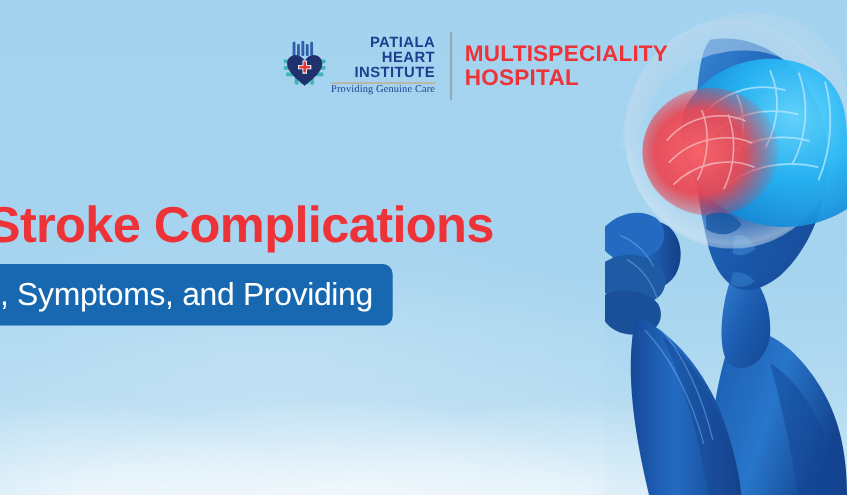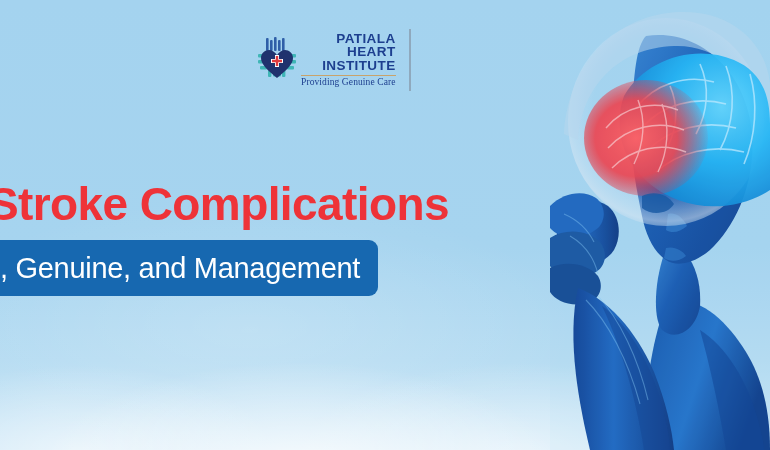--- a/index.html
+++ b/index.html
@@ -229,21 +229,25 @@
     <div class="brand-block">
       <div class="brand-name">PATIALA</div>
       <div class="brand-name">HEART</div>
       <div class="brand-name">INSTITUTE</div>
       <div class="brand-rule"></div>
       <div class="brand-tagline">Providing Genuine Care</div>
     </div>
 
     <div class="v-divider"></div>
 
+    <div>
+      <div class="hospital-name">MULTISPECIALITY</div>
+      <div class="hospital-name">HOSPITAL</div>
+    </div>
   </div>
 
   <h1 class="headline">Stroke Complications</h1>
 
   <div class="subtitle-bar">
-    <span class="subtitle-text">, Genuine, and Management</span>
+    <span class="subtitle-text">, Symptoms, and Providing</span>
   </div>
 
 </div>
 
 </body></html>

